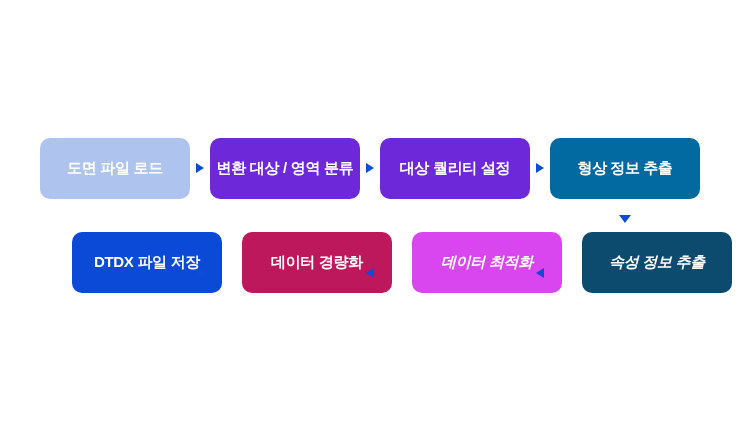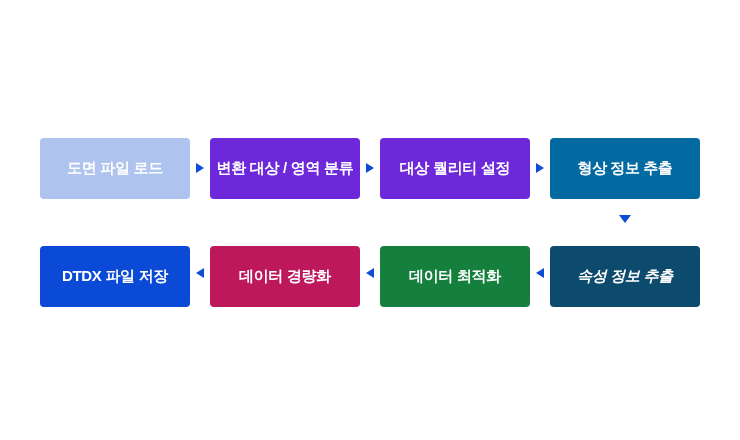--- a/index.html
+++ b/index.html
@@ -12,33 +12,33 @@
     position: relative;
     width: 740px;
     height: 440px;
     background: #ffffff;
     overflow: hidden;
   }
   .step-box {
     position: absolute;
     width: 150px;
     height: 61px;
-    border-radius: 4px;
+    border-radius: 10px;
     display: flex;
     align-items: center;
     justify-content: center;
     color: #ffffff;
     font-size: 15px;
     font-weight: bold;
     letter-spacing: -0.3px;
     white-space: nowrap;
     text-align: center;
   }
   .row-top .step-box { top: 138px; }
-  .row-bottom .step-box { top: 246px; }
+  .row-bottom .step-box { top: 232px; margin-left: 32px; }
   .col-0 { left: 40px; }
   .col-1 { left: 210px; }
   .col-2 { left: 380px; }
   .col-3 { left: 550px; }
   .arrow {
     position: absolute;
   }
   .arrow-right {
     width: 8px;
     height: 10px;
@@ -76,18 +76,18 @@
     <div class="step-box col-3" style="background-color: #0369a1; font-family: Liberation Serif, serif;">형상 정보 추출</div>
   </div>
 
   <div class="arrow arrow-down" style="background-color: rgb(13, 76, 213);"></div>
 
   <div class="row-bottom">
     <div class="step-box col-0" style="background-color: rgb(10, 74, 214);">DTDX 파일 저장</div>
     <div class="arrow arrow-left gap-0" style="background-color: rgb(13, 76, 213);"></div>
     <div class="step-box col-1" style="background-color: #be185d;">데이터 경량화</div>
     <div class="arrow arrow-left gap-1" style="background-color: rgb(13, 76, 213);"></div>
-    <div class="step-box col-2" style="background-color: #15803d;">데이터 최적화</div>
+    <div class="step-box col-2" style="background-color: #d946ef; font-style: italic;">데이터 최적화</div>
     <div class="arrow arrow-left gap-2" style="background-color: rgb(13, 76, 213);"></div>
     <div class="step-box col-3" style="background-color: #0c4a6e; font-style: italic;">속성 정보 추출</div>
   </div>
 
 </div>
 
 </body></html>

